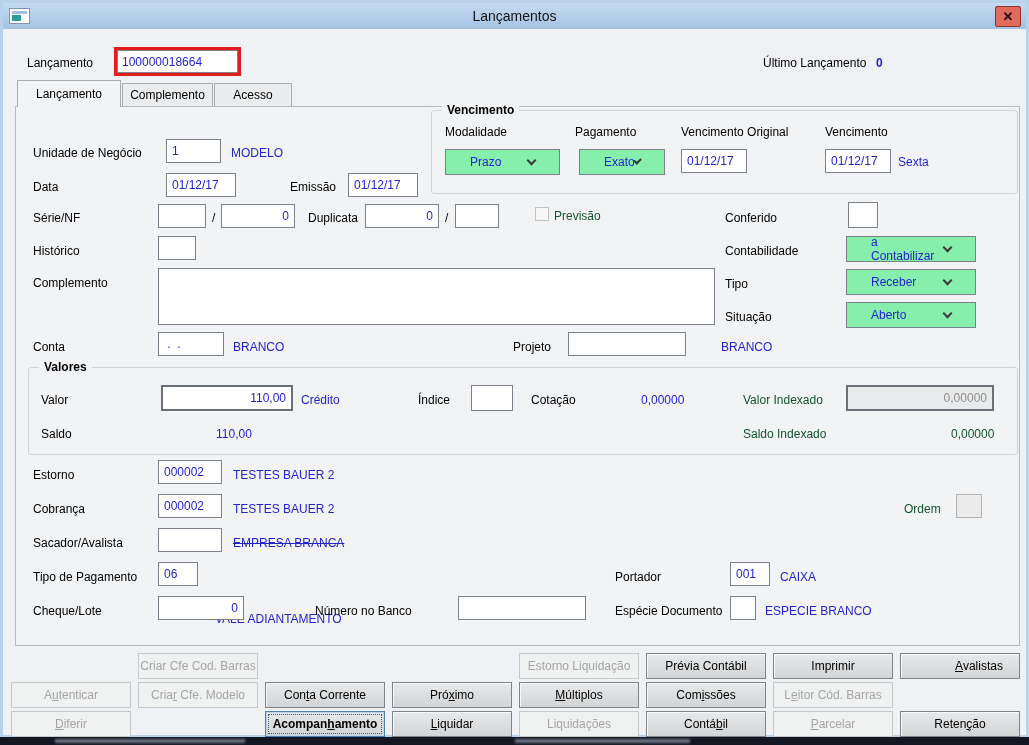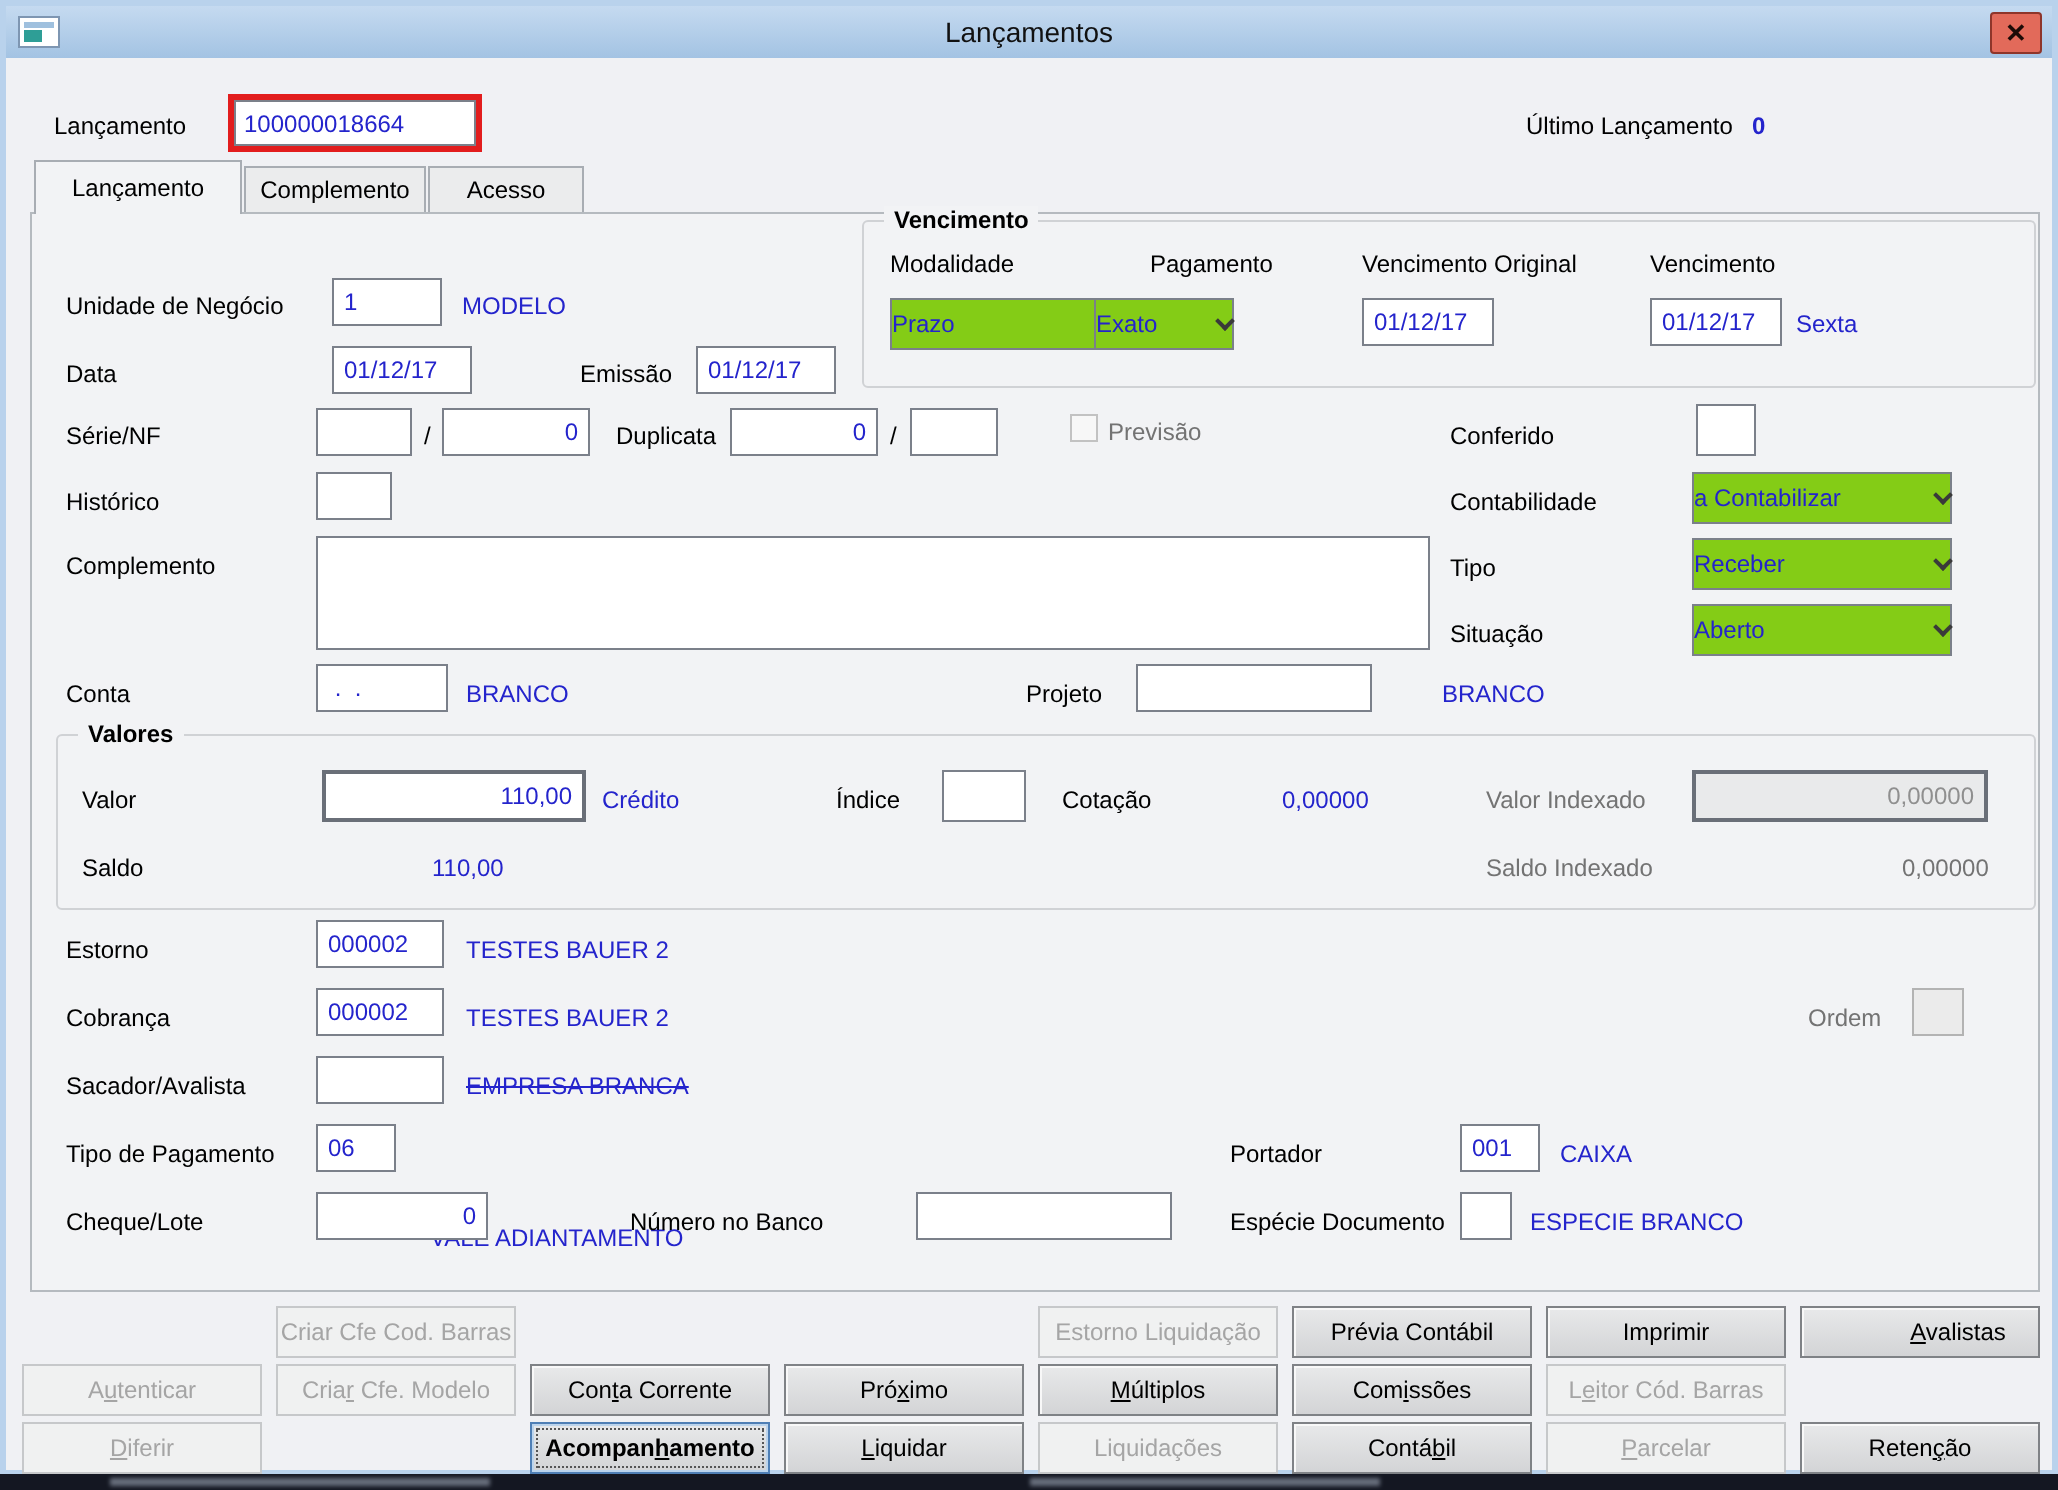--- a/index.html
+++ b/index.html
@@ -17,35 +17,35 @@
   .app-icon { position:absolute; left:6px; top:5px; width:21px; height:16px;
               background:#fff; border:1px solid #7e96b2; }
   .app-icon::before { content:""; position:absolute; left:2px; top:2px; right:2px; height:3px; background:#9fc0de; }
   .app-icon::after  { content:""; position:absolute; left:2px; bottom:2px; width:9px; height:6px; background:#2e9e96; box-shadow:11px 0 0 -3px #3464b0; }
   .close-btn { position:absolute; right:5px; top:3px; width:26px; height:21px;
                background:var(--close-bg,#e26a5a); border:1px solid #8e352a; border-radius:2px;
                display:flex; align-items:center; justify-content:center;
                font-weight:bold; font-size:13px; color:#1d0b07; cursor:default; }
 
   .lbl { position:absolute; color:#000; white-space:nowrap; }
-  .lbl.gray { color:#737373; }
+  .lbl.gray { color:#14532d; }
   .blue { color:var(--navy,#2424cc); }
   .strike { text-decoration:line-through; }
   .bold { font-weight:bold; }
 
   .field { position:absolute; height:24px; border:1px solid #7b808a; background:#fff;
            color:var(--navy,#2424cc); font-family:"Liberation Sans",sans-serif; font-size:12px;
            padding:0 5px; outline:none; }
   .field.num { text-align:right; }
   .field.dis { background:#e9eaeb; color:#8f8f8f; border-color:#a0a0a0; }
   .field.thick { border:2px solid #6a6f78; }
   textarea.field { resize:none; padding-top:3px; }
 
-  .combo { position:absolute; height:26px; border:1px solid #7b808a; background:#84cc16;
-           display:flex; align-items:center; padding:0 0; color:var(--navy,#2424cc);
+  .combo { position:absolute; height:26px; border:1px solid #7b808a; background:#86efac;
+           display:flex; align-items:center; padding:0 24px; color:var(--navy,#2424cc);
            font-size:12px; cursor:default; }
   .chev { margin-left:auto; width:7px; height:7px; border-right:2px solid #3a3a3a;
           border-bottom:2px solid #3a3a3a; transform:rotate(45deg); margin-top:-4px; }
 
   .checkbox { position:absolute; width:14px; height:14px; background:#f7f7f7; border:1px solid #c2c2c2; }
   .plainbox { position:absolute; width:26px; height:24px; background:#ebebeb; border:1px solid #b3b3b3; }
 
   .tab { position:absolute; top:80px; height:23px; background:#ebeced; border:1px solid #a8adb3;
          border-bottom:none; display:flex; align-items:center; justify-content:center;
          font-size:12px; color:#000; cursor:default; z-index:2; }
@@ -107,21 +107,21 @@
       <div class="legend">Vencimento</div>
     </div>
     <div class="lbl" style="left:442px; top:122px; z-index:2;">Modalidade</div>
     <div class="lbl" style="left:572px; top:122px; z-index:2;">Pagamento</div>
     <div class="lbl" style="left:678px; top:122px; z-index:2;">Vencimento Original</div>
     <div class="lbl" style="left:822px; top:122px; z-index:2;">Vencimento</div>
     <div class="combo" style="left:442px; top:146px; width:115px; z-index:2;">
       <span>Prazo</span>
       <span class="chev"></span>
     </div>
-    <div class="combo" style="left:544px; top:146px; width:70px; z-index:2;">
+    <div class="combo" style="left:576px; top:146px; width:86px; z-index:2;">
       <span>Exato</span>
       <span class="chev"></span>
     </div>
     <input class="field" style="left: 678px; top: 146px; width: 66px; z-index: 2;" readonly="" value="01/12/17">
     <input class="field" style="left: 822px; top: 146px; width: 66px; z-index: 2;" readonly="" value="01/12/17">
     <div class="lbl blue" style="left:895px; top:152px; z-index:2;">Sexta</div>
 
     <div class="lbl" style="left:30px; top:143px; z-index:2;">Unidade de Negócio</div>
     <input class="field" style="left: 163px; top: 136px; width: 55px; z-index: 2;" readonly="" value="1">
     <div class="lbl blue" style="left:228px; top:143px; z-index:2;">MODELO</div>

